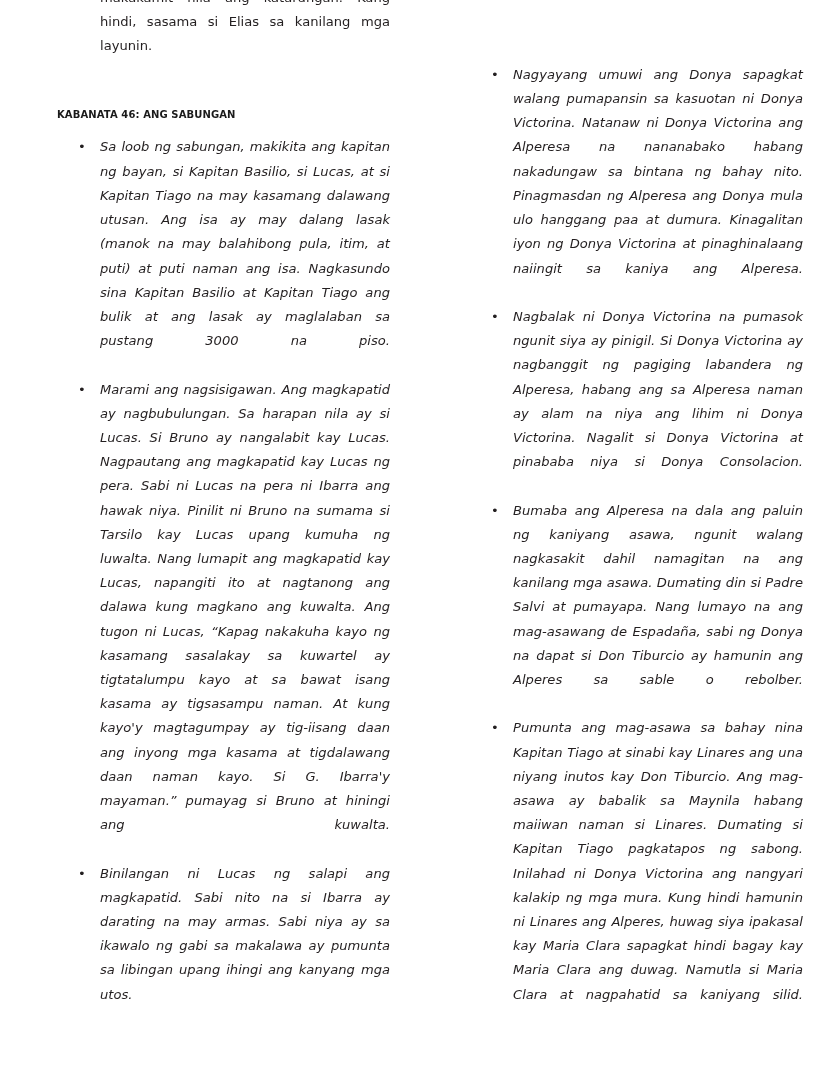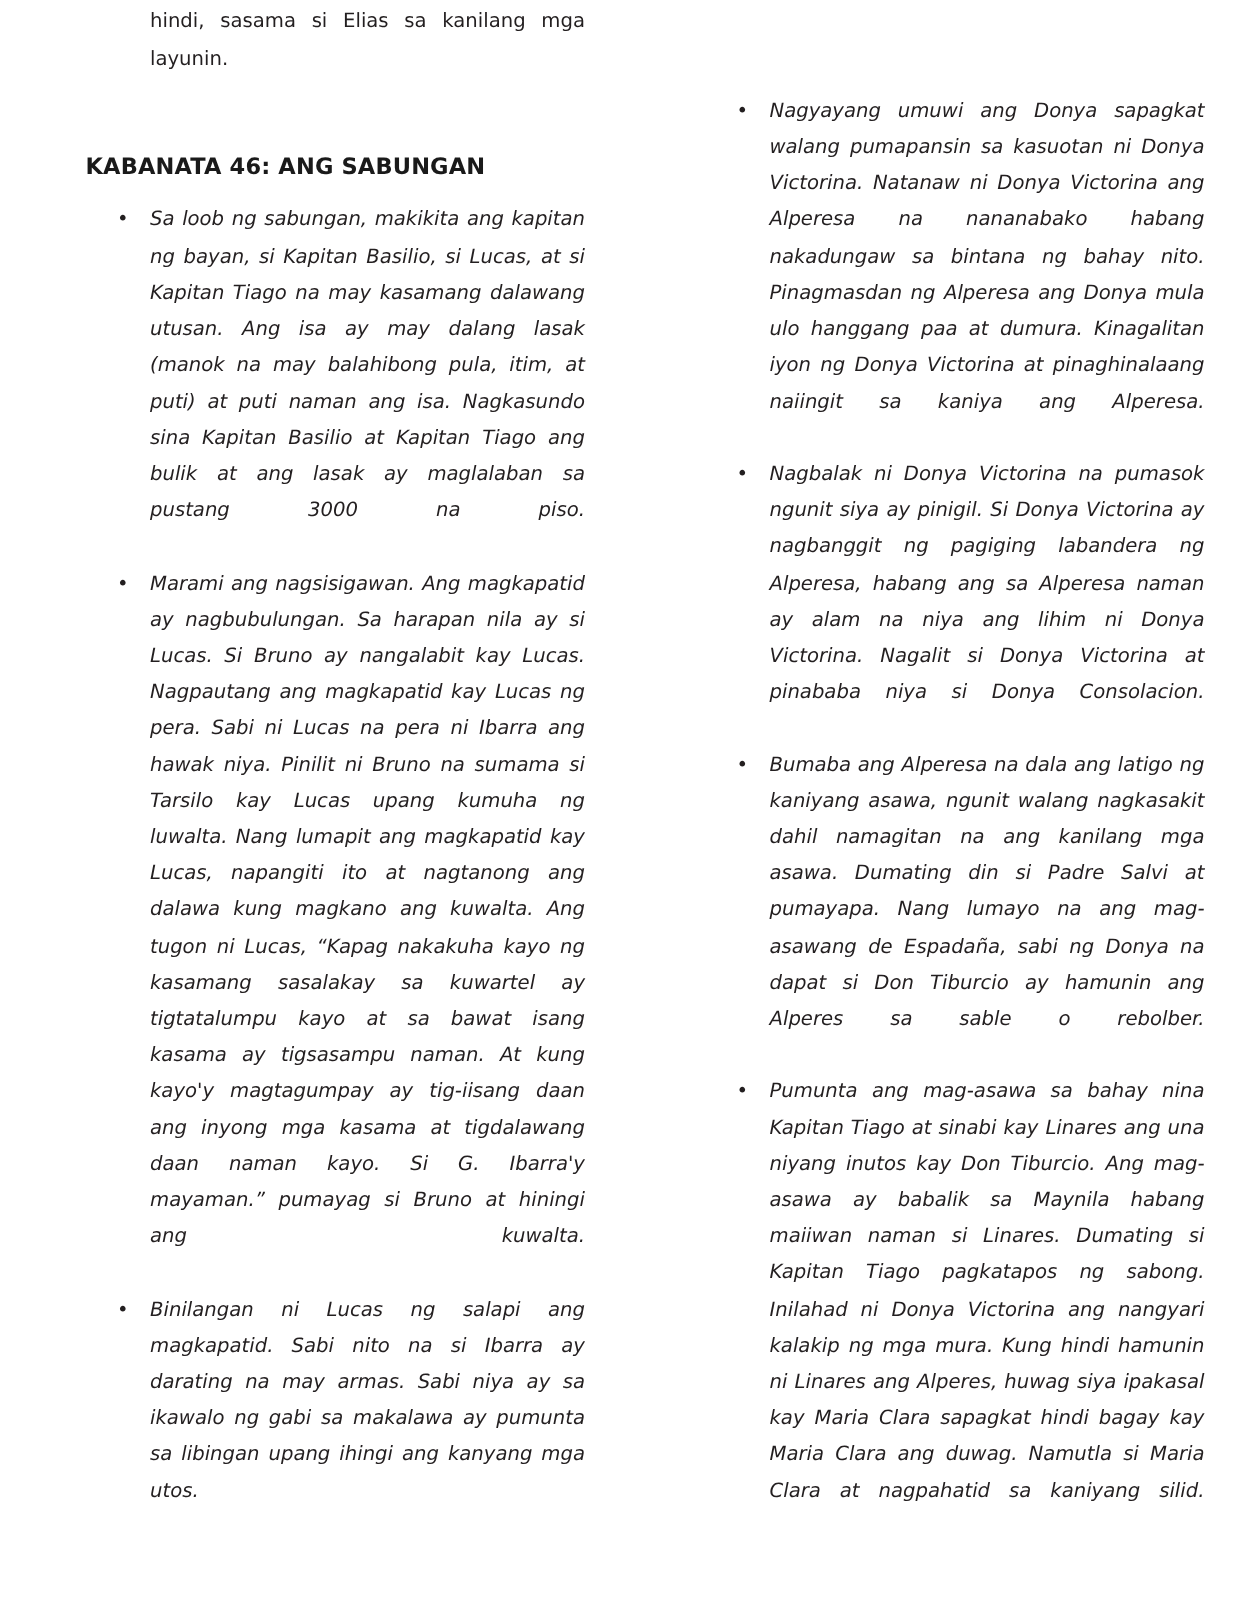--- a/index.html
+++ b/index.html
@@ -34,21 +34,21 @@
 
   .column {
     width: 335px;
     flex: 0 0 335px;
   }
 
   
   .chapter-heading {
     font-family: "DejaVu Sans", "Liberation Sans", sans-serif;
     font-weight: bold;
-    font-size: 15px;
+    font-size: 10px;
     letter-spacing: 0.1px;
     color: #1a1a1a;
     line-height: 1.3;
     margin: 26px 0 0 2px;
   }
 
   
   .para {
     font-size: 13.1px;
     line-height: 24.2px;
@@ -141,21 +141,21 @@
         <li>
           <span class="bullet-dot">•</span>
           <span class="li-text">Nagyayang umuwi ang Donya sapagkat walang pumapansin sa kasuotan ni Donya Victorina. Natanaw ni Donya Victorina ang Alperesa na nananabako habang nakadungaw sa bintana ng bahay nito. Pinagmasdan ng Alperesa ang Donya mula ulo hanggang paa at dumura. Kinagalitan iyon ng Donya Victorina at pinaghinalaang naiingit sa kaniya ang Alperesa.</span>
         </li>
         <li>
           <span class="bullet-dot">•</span>
           <span class="li-text">Nagbalak ni Donya Victorina na pumasok ngunit siya ay pinigil. Si Donya Victorina ay nagbanggit ng pagiging labandera ng Alperesa, habang ang sa Alperesa naman ay alam na niya ang lihim ni Donya Victorina. Nagalit si Donya Victorina at pinababa niya si Donya Consolacion.</span>
         </li>
         <li>
           <span class="bullet-dot">•</span>
-          <span class="li-text">Bumaba ang Alperesa na dala ang latigo ng kaniyang asawa, ngunit walang nagkasakit dahil namagitan na ang kanilang mga asawa. Dumating din si Padre Salvi at pumayapa. Nang lumayo na ang mag-asawang de Espadaña, sabi ng Donya na dapat si Don Tiburcio ay hamunin ang Alperes sa sable o rebolber.</span>
+          <span class="li-text">Bumaba ang Alperesa na dala ang paluin ng kaniyang asawa, ngunit walang nagkasakit dahil namagitan na ang kanilang mga asawa. Dumating din si Padre Salvi at pumayapa. Nang lumayo na ang mag-asawang de Espadaña, sabi ng Donya na dapat si Don Tiburcio ay hamunin ang Alperes sa sable o rebolber.</span>
         </li>
         <li>
           <span class="bullet-dot">•</span>
           <span class="li-text">Pumunta ang mag-asawa sa bahay nina Kapitan Tiago at sinabi kay Linares ang una niyang inutos kay Don Tiburcio. Ang mag-asawa ay babalik sa Maynila habang maiiwan naman si Linares. Dumating si Kapitan Tiago pagkatapos ng sabong. Inilahad ni Donya Victorina ang nangyari kalakip ng mga mura. Kung hindi hamunin ni Linares ang Alperes, huwag siya ipakasal kay Maria Clara sapagkat hindi bagay kay Maria Clara ang duwag. Namutla si Maria Clara at nagpahatid sa kaniyang silid.</span>
         </li>
       </ul>
 
     </div>
 
   </div>

